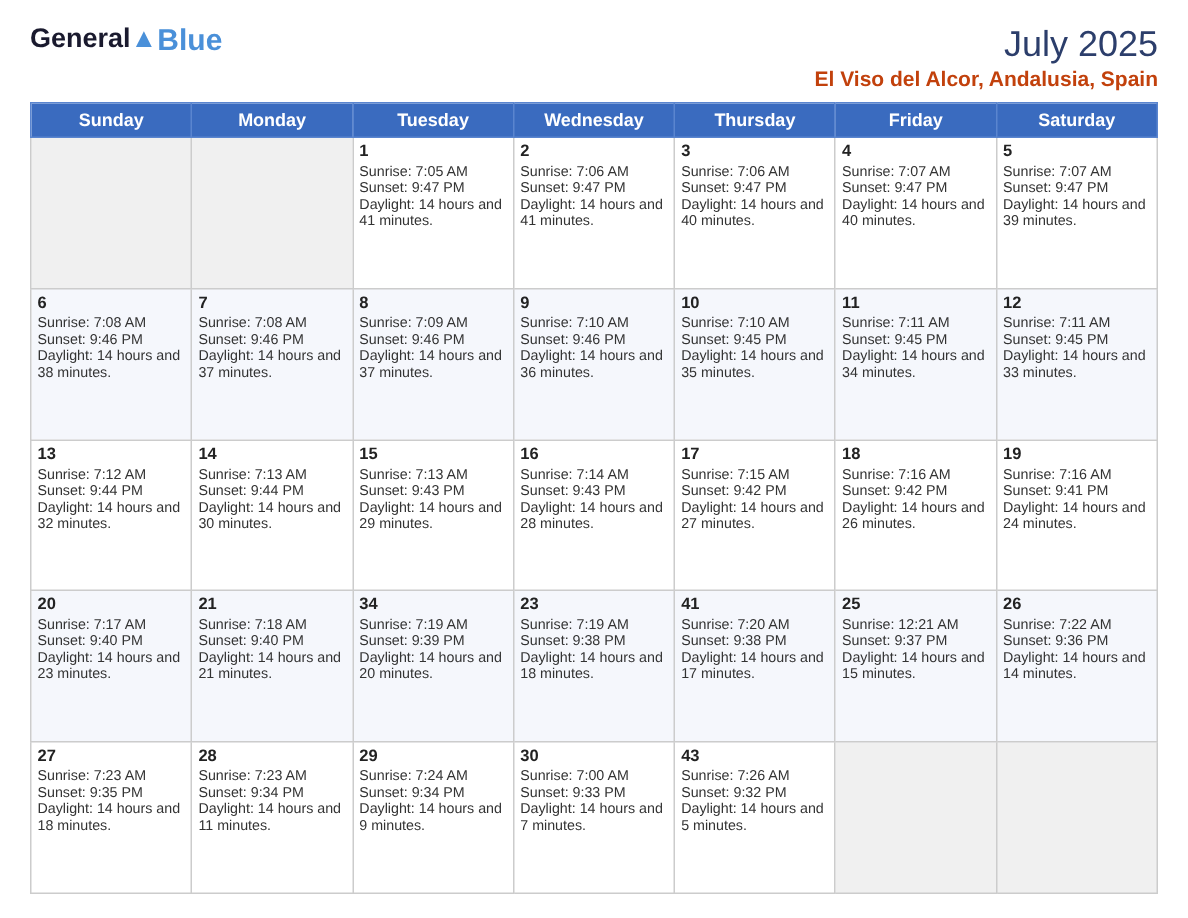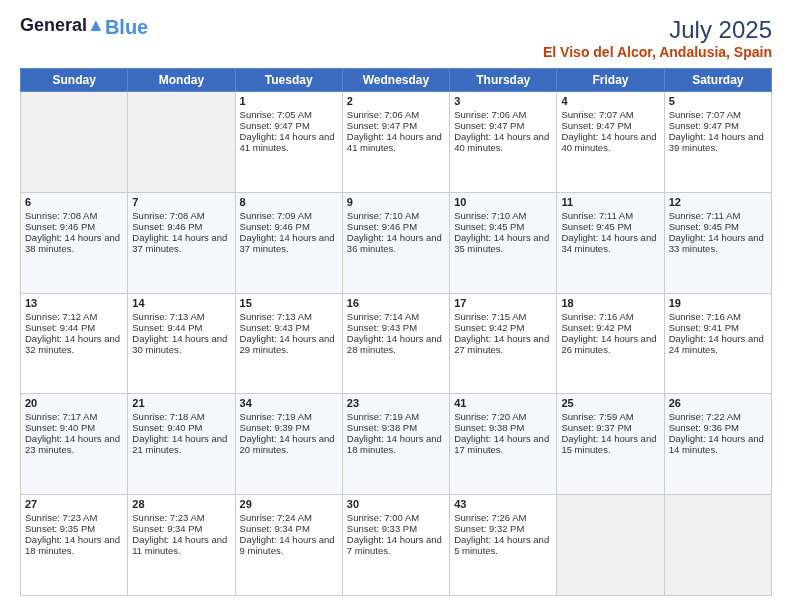--- a/index.html
+++ b/index.html
@@ -265,21 +265,21 @@
             <div>Daylight: 14 hours and 18 minutes.</div>
           </td>
           <td>
             <span class="day-num">41</span>
             <div>Sunrise: 7:20 AM</div>
             <div>Sunset: 9:38 PM</div>
             <div>Daylight: 14 hours and 17 minutes.</div>
           </td>
           <td>
             <span class="day-num">25</span>
-            <div>Sunrise: 7:59 AM</div>
+            <div>Sunrise: 12:21 AM</div>
             <div>Sunset: 9:37 PM</div>
             <div>Daylight: 14 hours and 15 minutes.</div>
           </td>
           <td>
             <span class="day-num">26</span>
             <div>Sunrise: 7:22 AM</div>
             <div>Sunset: 9:36 PM</div>
             <div>Daylight: 14 hours and 14 minutes.</div>
           </td>
         </tr>

